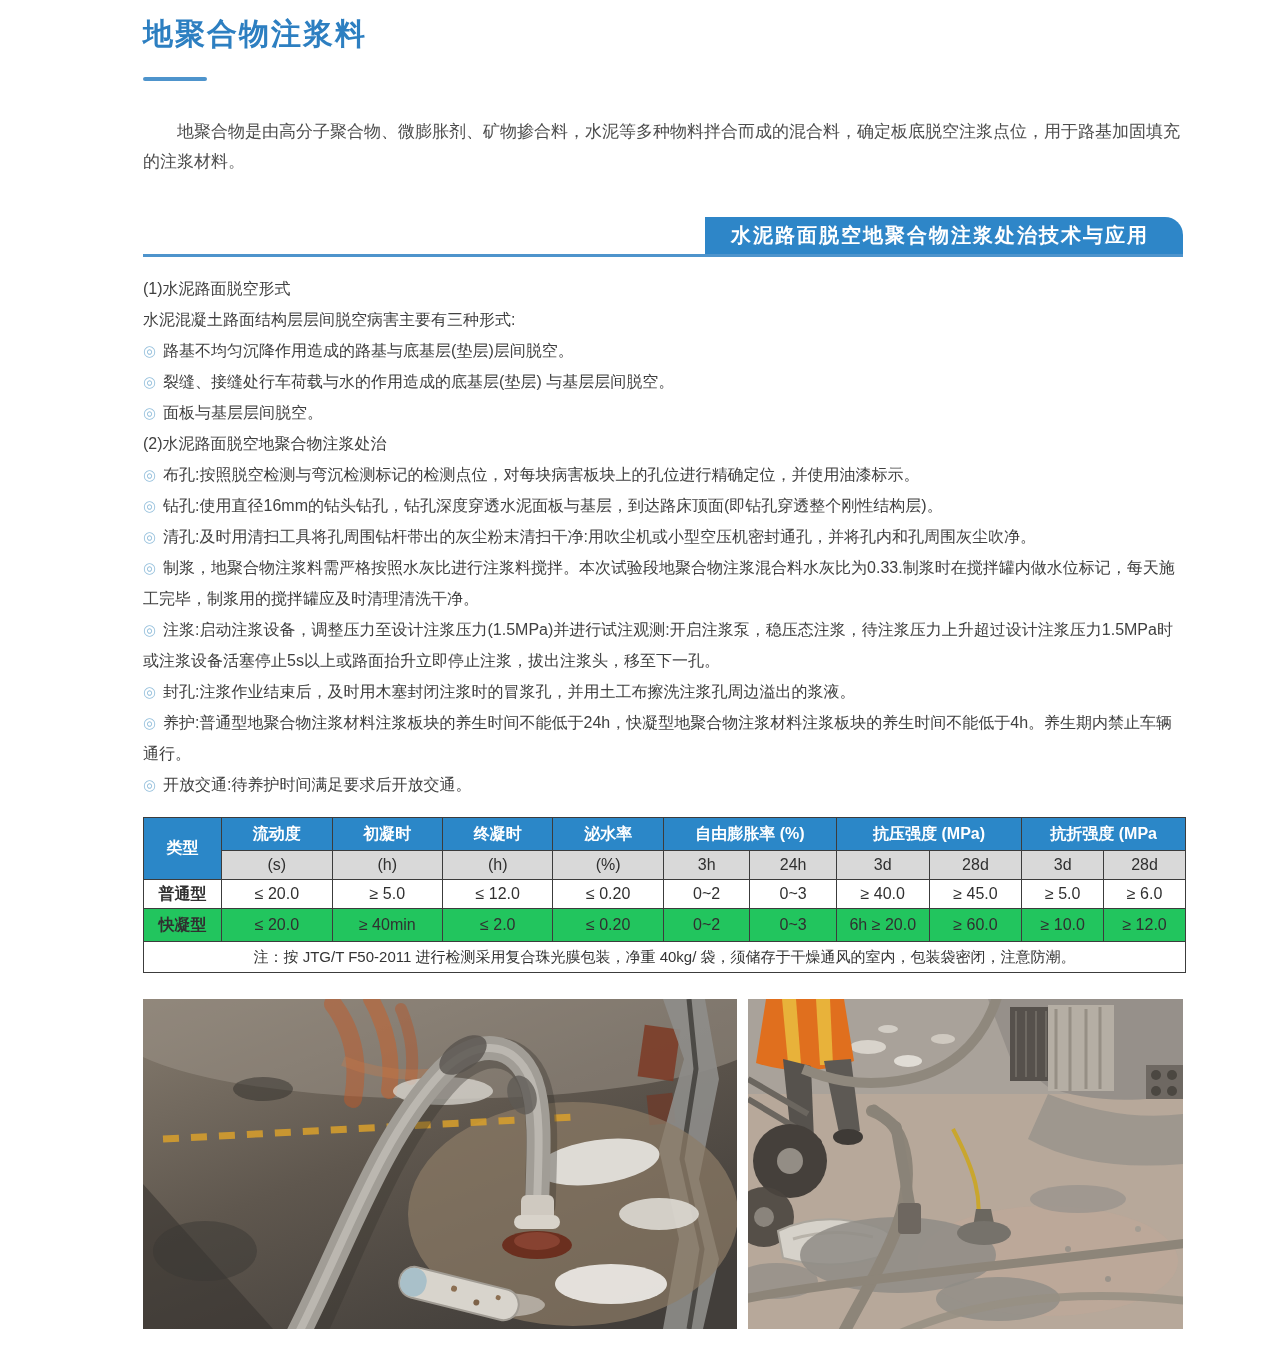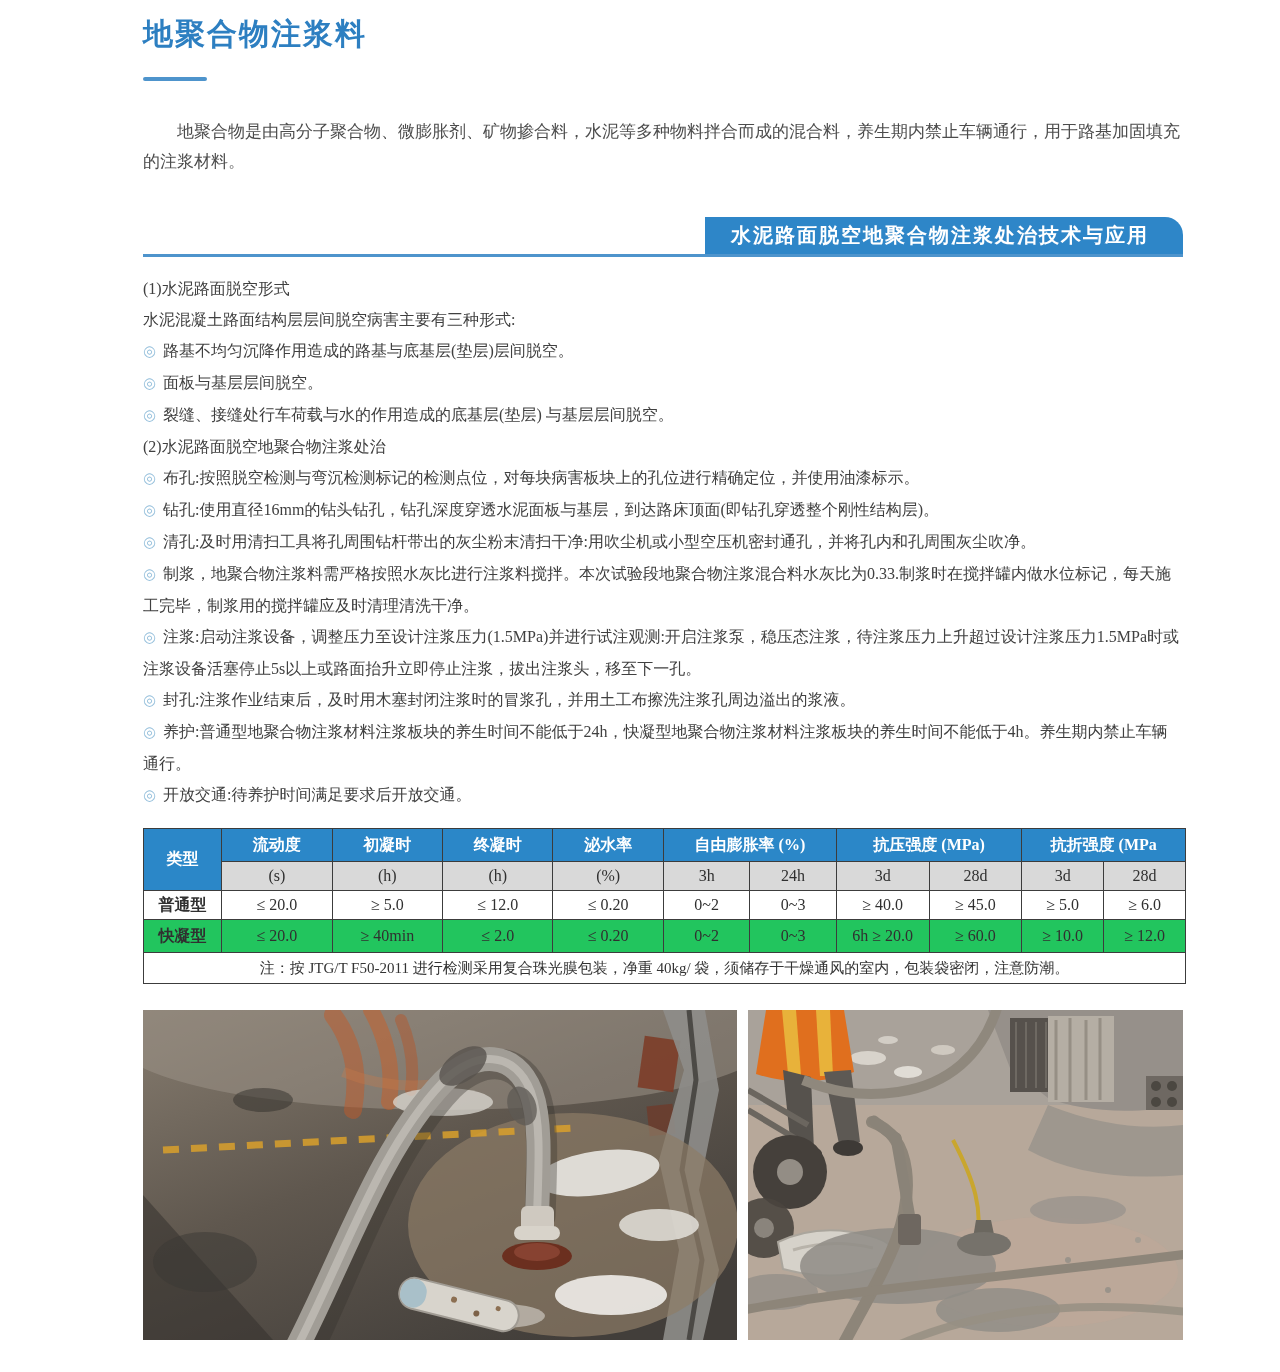--- a/index.html
+++ b/index.html
@@ -1,18 +1,18 @@
 <!DOCTYPE html>
 <html><head>
 <meta charset="utf-8">
 <style>
   * { margin: 0; padding: 0; box-sizing: border-box; }
   html, body { background: #ffffff; }
   body { font-family: "Liberation Sans", "DejaVu Sans", sans-serif; }
-  .page { position: relative; width: 1280px; height: 1372px; overflow: hidden; background: #fff; font-family: Liberation Serif, serif; }
+  .page { position: relative; width: 1280px; height: 1372px; overflow: hidden; background: #fff; }
   .content { width: 1040px; margin-left: 143px; padding-top: 14px; }
 
   .doc-title { font-size: 30px; font-weight: 700; color: #2d7fc1; letter-spacing: 2px; }
   .title-underline { width: 64px; height: 4px; background: #4e94cc; border-radius: 2px; margin-top: 22px; }
 
   .intro { margin-top: 36px; font-size: 17px; line-height: 30px; color: #4c4c4c; text-indent: 2em; }
 
   .banner-row { margin-top: 40px; border-bottom: 3px solid #4e94cc; font-size: 0; text-align: right; }
   .banner-row.second { margin-top: 34px; }
   .banner { display: inline-block; background: #2e86c8; color: #ffffff; font-size: 20px;
@@ -42,32 +42,32 @@
 </style>
 </head>
 <body>
 
 <div class="page">
   <div class="content">
 
     <h1 class="doc-title">地聚合物注浆料</h1>
     <div class="title-underline"></div>
 
-    <p class="intro">地聚合物是由高分子聚合物、微膨胀剂、矿物掺合料，水泥等多种物料拌合而成的混合料，养生期内禁止车辆通行，用于路基加固填充的注浆材料。</p>
+    <p class="intro">地聚合物是由高分子聚合物、微膨胀剂、矿物掺合料，水泥等多种物料拌合而成的混合料，确定板底脱空注浆点位，用于路基加固填充的注浆材料。</p>
 
     <div class="banner-row">
       <div class="banner">水泥路面脱空地聚合物注浆处治技术与应用</div>
     </div>
 
     <div class="body-text">
       <p><span>(1)水泥路面脱空形式</span></p>
       <p><span>水泥混凝土路面结构层层间脱空病害主要有三种形式:</span></p>
       <p><span class="bullet">◎</span><span>路基不均匀沉降作用造成的路基与底基层(垫层)层间脱空。</span></p>
+      <p><span class="bullet">◎</span><span>裂缝、接缝处行车荷载与水的作用造成的底基层(垫层) 与基层层间脱空。</span></p>
       <p><span class="bullet">◎</span><span>面板与基层层间脱空。</span></p>
-      <p><span class="bullet">◎</span><span>裂缝、接缝处行车荷载与水的作用造成的底基层(垫层) 与基层层间脱空。</span></p>
       <p><span>(2)水泥路面脱空地聚合物注浆处治</span></p>
       <p><span class="bullet">◎</span><span>布孔:按照脱空检测与弯沉检测标记的检测点位，对每块病害板块上的孔位进行精确定位，并使用油漆标示。</span></p>
       <p><span class="bullet">◎</span><span>钻孔:使用直径16mm的钻头钻孔，钻孔深度穿透水泥面板与基层，到达路床顶面(即钻孔穿透整个刚性结构层)。</span></p>
       <p><span class="bullet">◎</span><span>清孔:及时用清扫工具将孔周围钻杆带出的灰尘粉末清扫干净:用吹尘机或小型空压机密封通孔，并将孔内和孔周围灰尘吹净。</span></p>
       <p><span class="bullet">◎</span><span>制浆，地聚合物注浆料需严格按照水灰比进行注浆料搅拌。本次试验段地聚合物注浆混合料水灰比为0.33.制浆时在搅拌罐内做水位标记，每天施工完毕，制浆用的搅拌罐应及时清理清洗干净。</span></p>
       <p><span class="bullet">◎</span><span>注浆:启动注浆设备，调整压力至设计注浆压力(1.5MPa)并进行试注观测:开启注浆泵，稳压态注浆，待注浆压力上升超过设计注浆压力1.5MPa时或注浆设备活塞停止5s以上或路面抬升立即停止注浆，拔出注浆头，移至下一孔。</span></p>
       <p><span class="bullet">◎</span><span>封孔:注浆作业结束后，及时用木塞封闭注浆时的冒浆孔，并用土工布擦洗注浆孔周边溢出的浆液。</span></p>
       <p><span class="bullet">◎</span><span>养护:普通型地聚合物注浆材料注浆板块的养生时间不能低于24h，快凝型地聚合物注浆材料注浆板块的养生时间不能低于4h。养生期内禁止车辆通行。</span></p>
       <p><span class="bullet">◎</span><span>开放交通:待养护时间满足要求后开放交通。</span></p>
     </div>

